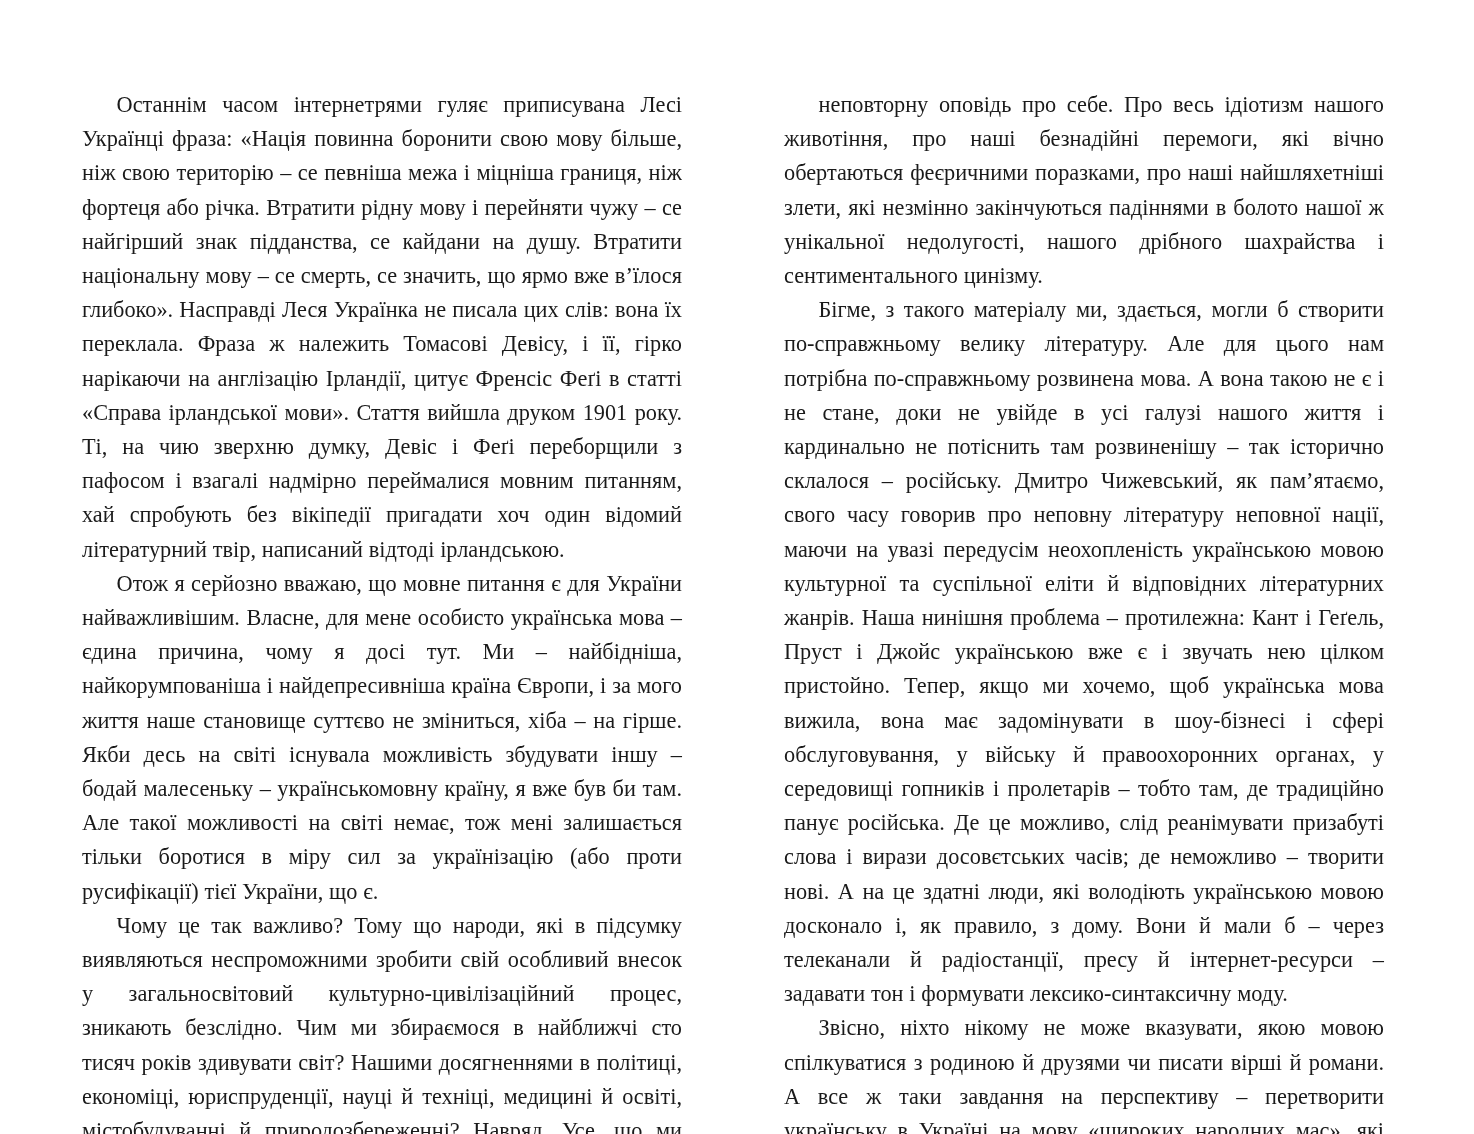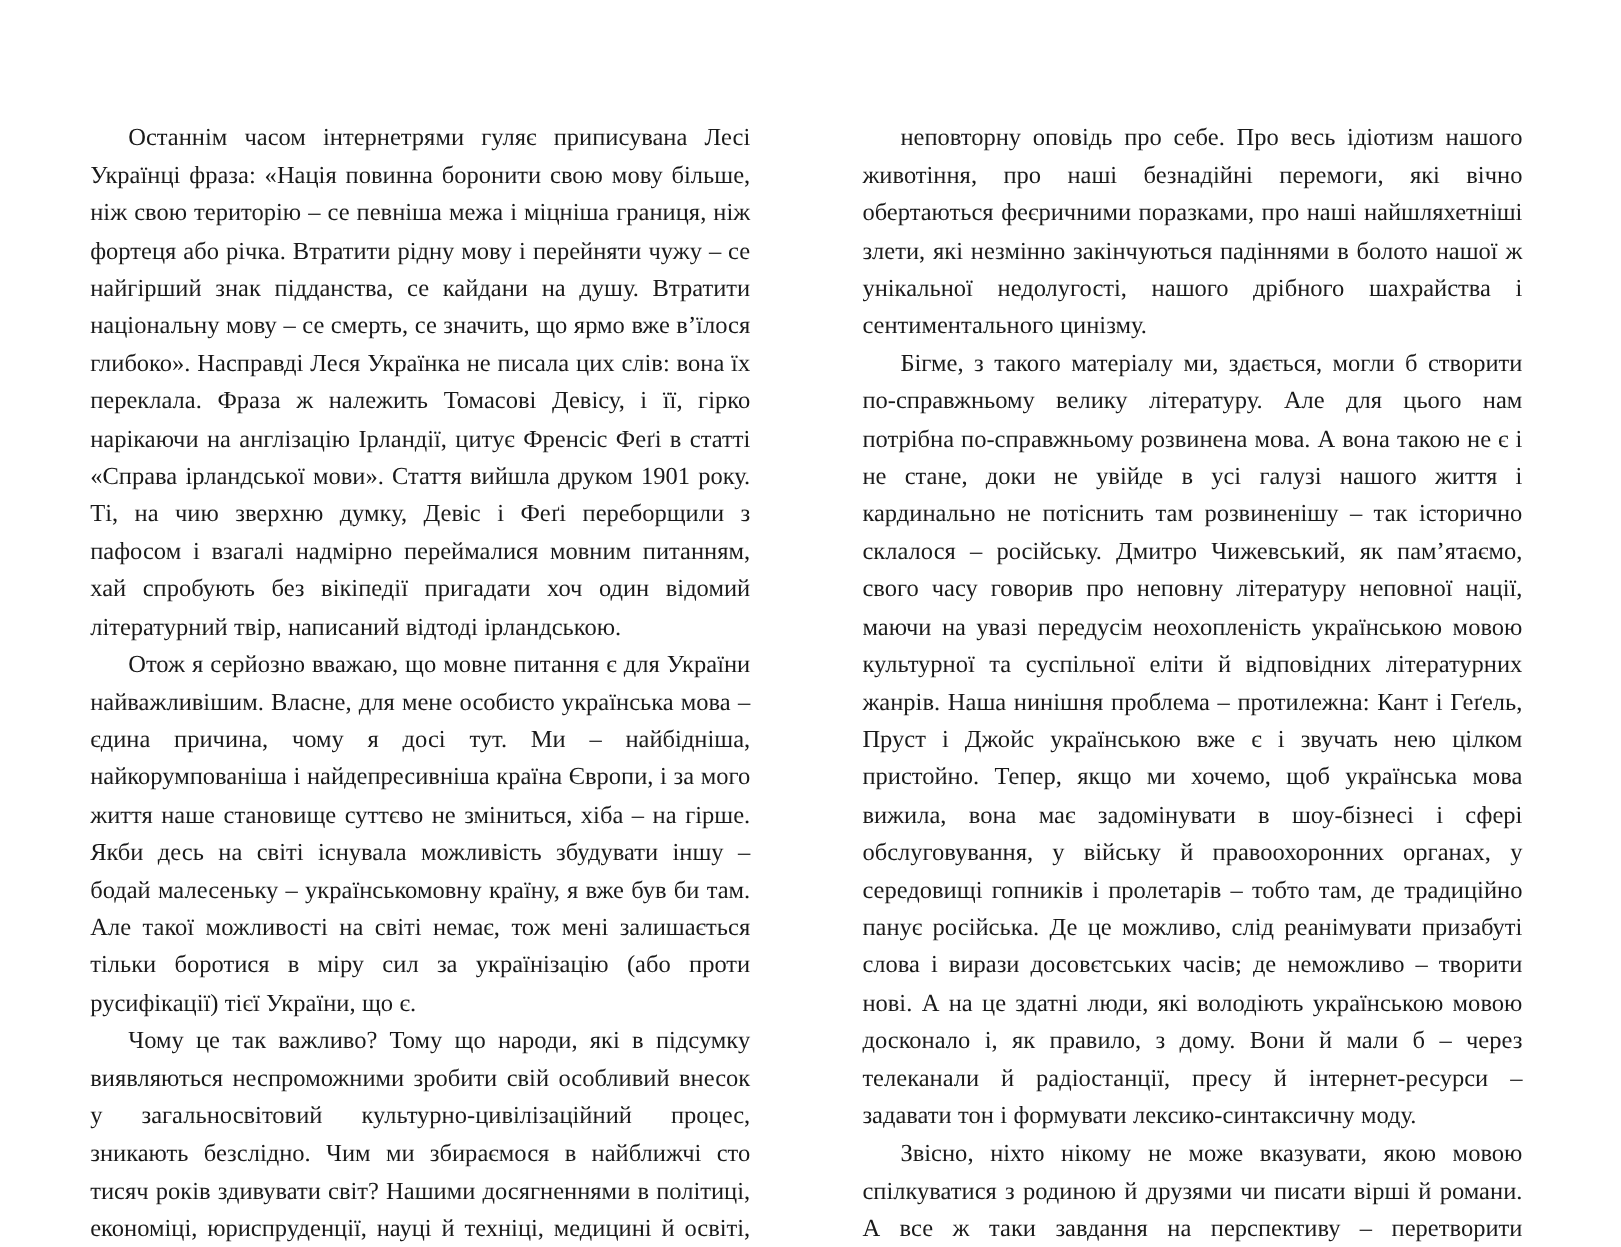--- a/index.html
+++ b/index.html
@@ -40,21 +40,20 @@
     font-size: 22.3px;
     line-height: 34.2px;
     text-align: justify;
     text-indent: 1.55em;
     hyphens: manual;
     -webkit-hyphens: manual;
     word-spacing: 0.01em;
   }
   p.para.first {
     text-indent: 1.55em;
-    margin-top: 20px;
   }
 </style>
 </head>
 <body>
 
 <div class="book-spread">
 
   <div class="page page-left">
     <div class="page-body">
       <p class="para first">Останнім часом інтернетрями гуляє приписувана Лесі Українці фраза: «Нація повинна боронити свою мову більше, ніж свою територію – се певніша межа і міцніша границя, ніж фортеця або річка. Втратити рідну мову і перейняти чужу – се найгірший знак підданства, се кайдани на душу. Втратити національну мову – се смерть, се значить, що ярмо вже в’їлося глибоко». Насправді Леся Українка не писала цих слів: вона їх переклала. Фраза ж належить Томасові Девісу, і її, гірко нарікаючи на англізацію Ірландії, цитує Френсіс Феґі в статті «Справа ірландської мови». Стаття вийшла друком 1901 року. Ті, на чию зверхню думку, Девіс і Феґі переборщили з пафосом і взагалі надмірно переймалися мовним питанням, хай спробують без вікіпедії пригадати хоч один відомий літературний твір, написаний відтоді ірландською.</p>

